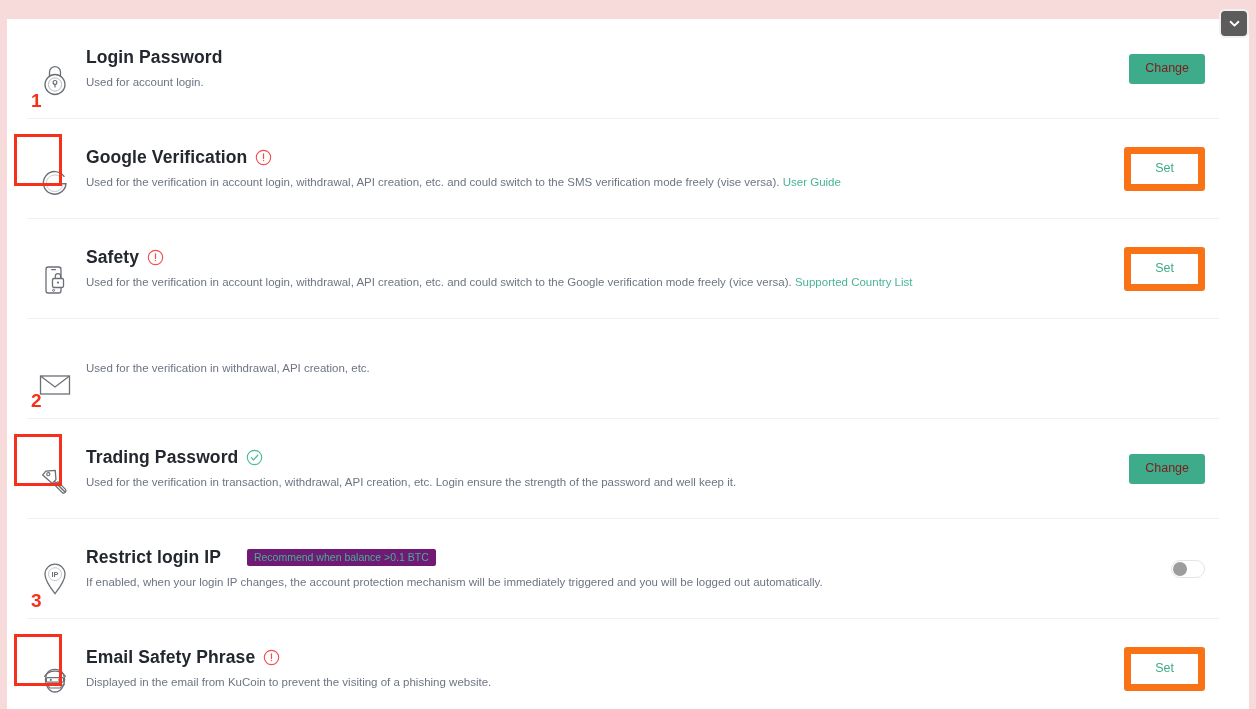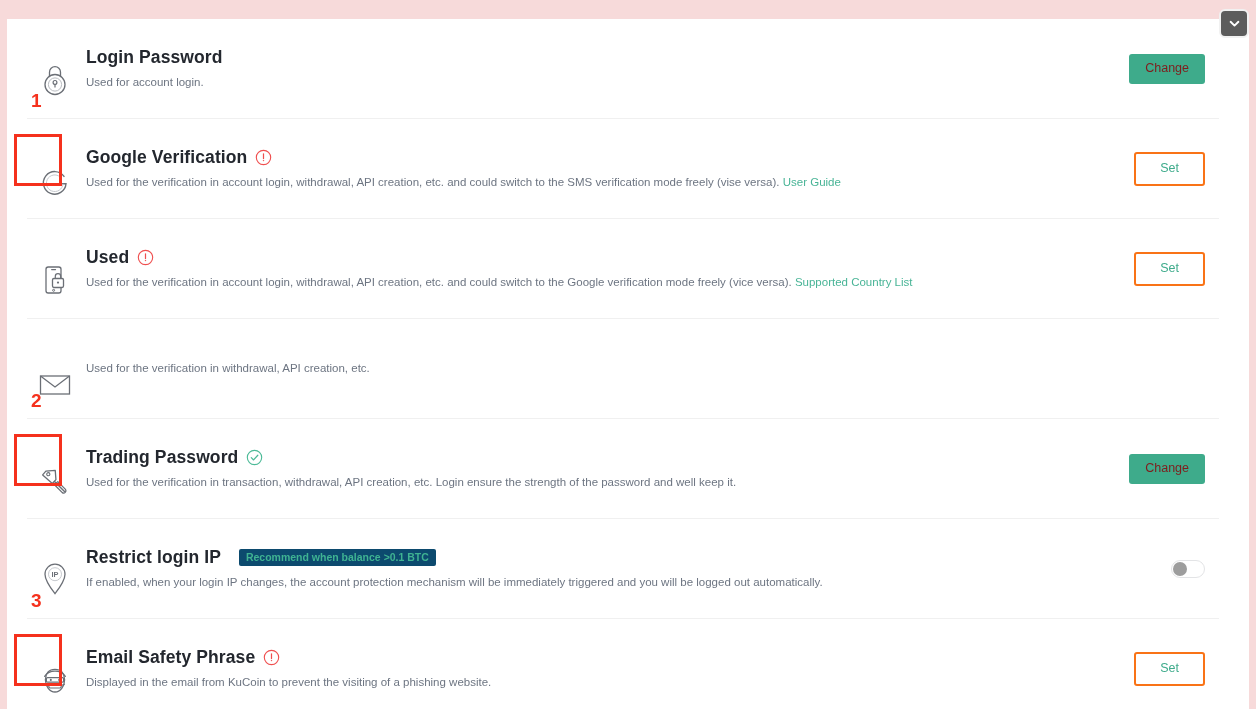--- a/index.html
+++ b/index.html
@@ -78,27 +78,26 @@
   }
   .desc a {
     color: #48b496;
     text-decoration: none;
     text-align: right;
   }
 
   .badge {
     font-size: 10.5px;
     color: #3fb392;
-    background: #0c4a6e;
+    background: #701a75;
     padding: 3px 7px 4px 7px;
     border-radius: 2px;
     white-space: nowrap;
     line-height: 1;
-    margin-left: 10px;
-    font-weight: bold;
+    margin-left: 18px;
   }
 
   
   .status { width: 17px; height: 17px; display: block; }
 
   
   .action-cell {
     width: 140px;
     min-width: 140px;
     display: flex;
@@ -114,21 +113,21 @@
     font-family: "Liberation Sans", sans-serif;
     font-size: 12.5px;
     padding: 8px 16px 9px 16px;
     border-radius: 3px;
     cursor: pointer;
     line-height: 1;
   }
   .btn-set {
     background: #ffffff;
     color: #3eab8b;
-    border: 2px solid #f97316;
+    border: 7px solid #f97316;
     font-family: "Liberation Sans", sans-serif;
     font-size: 12.5px;
     padding: 8px 24px 9px 24px;
     border-radius: 3px;
     cursor: pointer;
     line-height: 1;
   }
 
   .toggle {
     width: 34px;
@@ -241,21 +240,21 @@
         <rect x="5" y="4" width="15" height="26" rx="2.2" fill="none" stroke="#6b6f76" stroke-width="1.3"></rect>
         <path d="M10.6 6.6 h4" stroke="#6b6f76" stroke-width="1.1" stroke-linecap="round"></path>
         <circle cx="12.6" cy="27.3" r="1" fill="none" stroke="#6b6f76" stroke-width="1"></circle>
         <rect x="11.5" y="15.5" width="11" height="9" rx="1.4" fill="#ffffff" stroke="#6b6f76" stroke-width="1.3"></rect>
         <path d="M14.3 15.5 v-2.1 a2.7 2.7 0 0 1 5.4 0 v2.1" fill="none" stroke="#6b6f76" stroke-width="1.2"></path>
         <circle cx="17" cy="19.6" r="1.1" fill="#6b6f76"></circle>
       </svg>
     </div>
     <div class="body-cell">
       <div class="title-line">
-        <span class="title">Used</span>
+        <span class="title">Safety</span>
         <svg class="status" viewBox="0 0 18 18">
           <circle cx="9" cy="9" r="7.6" fill="none" stroke="#ef4f4f" stroke-width="1.2"></circle>
           <path d="M9 5.1 v5" stroke="#ef4f4f" stroke-width="1.3" stroke-linecap="round"></path>
           <circle cx="9" cy="12.3" r="0.78" fill="#ef4f4f"></circle>
         </svg>
       </div>
       <div class="desc"><span>Used for the verification in account login, withdrawal, API creation, etc. and could switch to the Google verification mode freely (vice versa).</span> <a href="#">Supported Country List</a></div>
     </div>
     <div class="action-cell">
       <button class="btn-set">Set</button>

